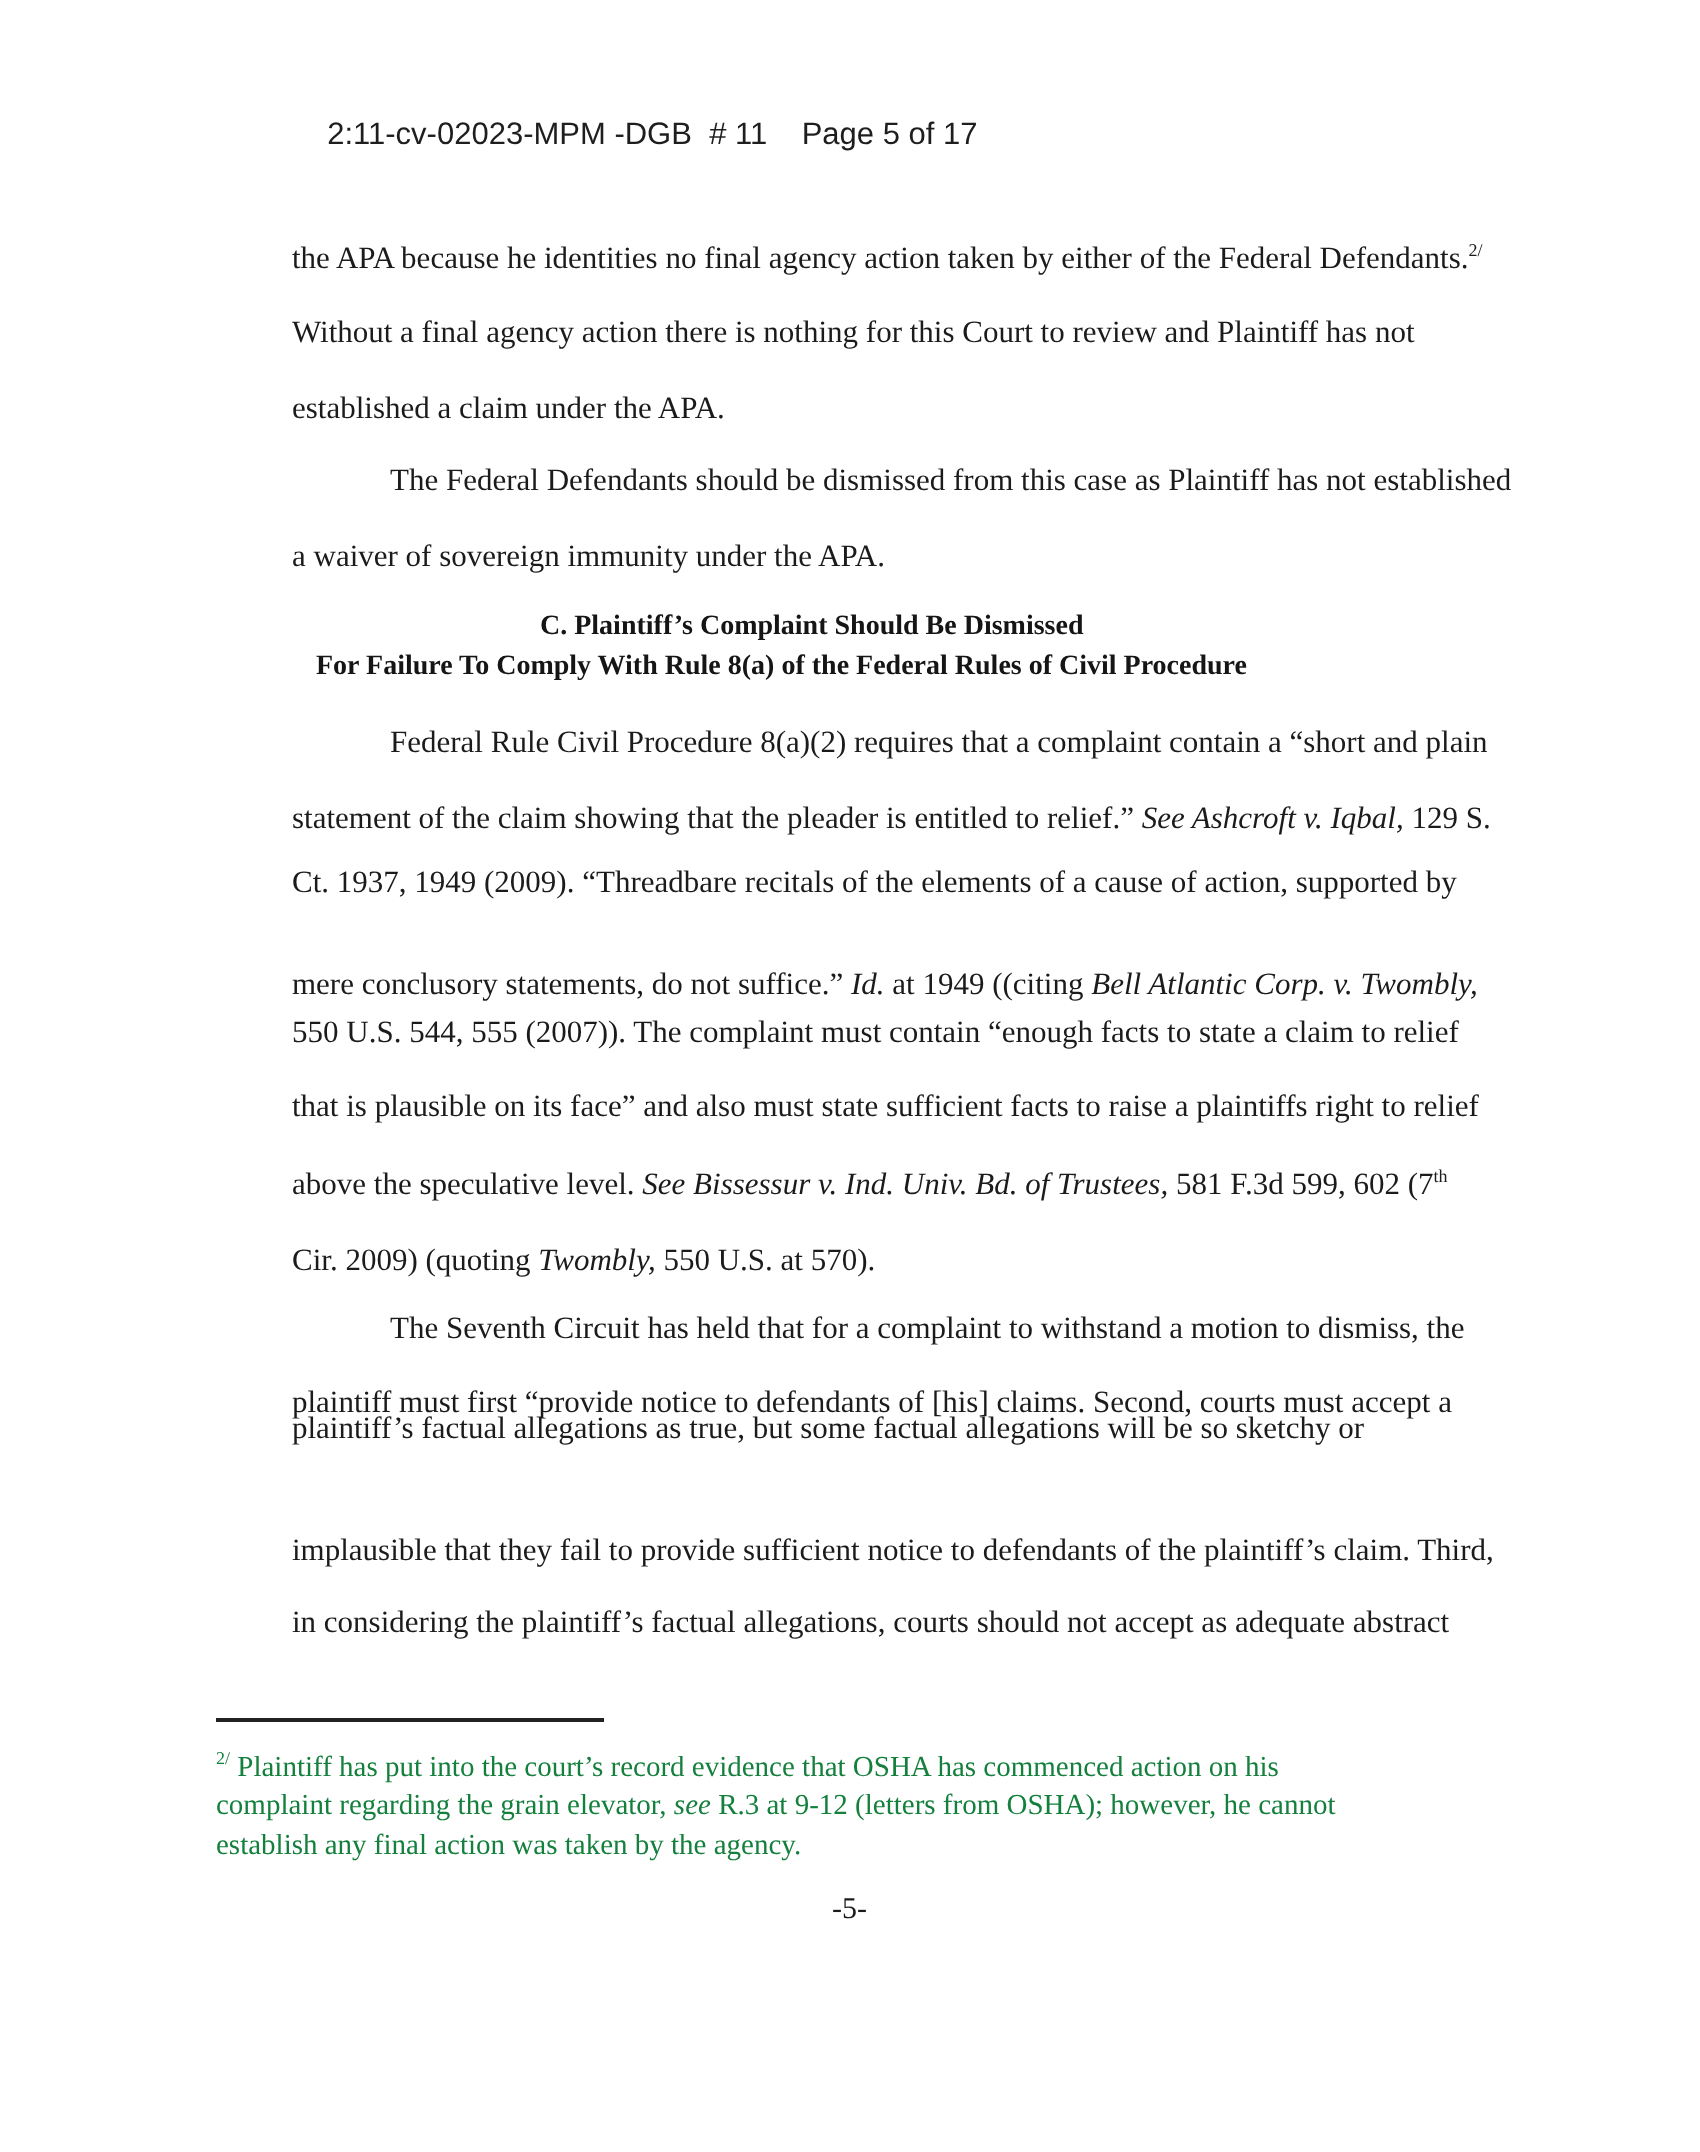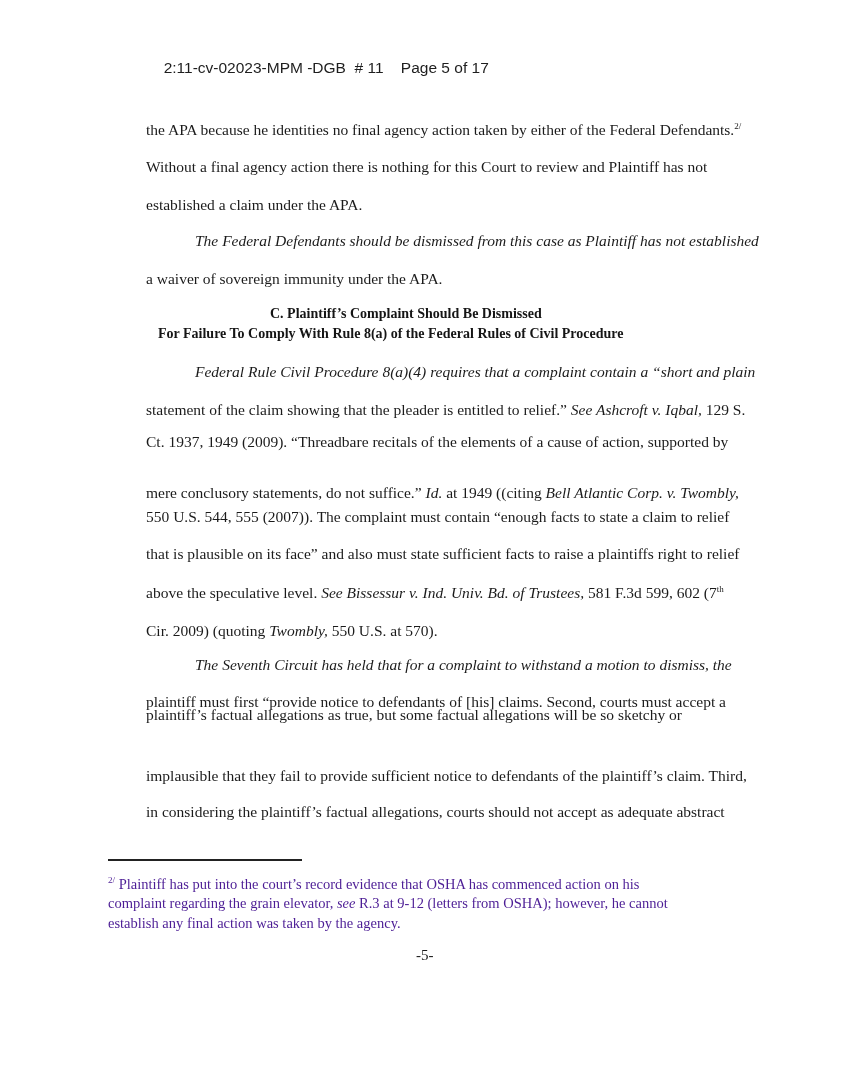--- a/index.html
+++ b/index.html
@@ -10,32 +10,32 @@
   }
   .header {
     position: absolute; top: 41px; left: 155px;
     font-family: Liberation Sans, sans-serif; font-size: 15.5px; color: #1e1e1e;
     white-space: pre;
   }
   .header span { display: inline-block; }
   .line {
     position: absolute; left: 108px; font-size: 15.5px; white-space: nowrap; color: #1b1b1b; margin-left: 38px;
   }
-  .indent { left: 157px; font-style: italic; }
+  .indent { left: 157px; }
   .heading {
     position: absolute; font-weight: bold; font-size: 14px; white-space: nowrap; color: #151515;
   }
   sup { font-size: 9px; vertical-align: super; line-height: 0; }
   i { font-style: italic; }
   .footrule {
     position: absolute; left: 108px; top: 859px; width: 194px; height: 0;
     border-top: 2px solid #222;
   }
   .fn {
-    position: absolute; left: 108px; font-size: 14.5px; white-space: nowrap; color: #4c1d95;
+    position: absolute; left: 108px; font-size: 14.5px; white-space: nowrap; color: #15803d;
   }
   .pagenum {
     position: absolute; top: 947px; left: 416px; font-size: 15px; color: #1b1b1b;
   }
 </style>
 </head>
 <body>
 
 <div class="header">
   <span>2:11-cv-02023-MPM -DGB</span>&nbsp;&nbsp;<span># 11</span>&nbsp;&nbsp;&nbsp;&nbsp;<span>Page 5 of 17</span>
@@ -44,21 +44,21 @@
 <div class="line" style="top:121px"><span>the APA because he identities no final agency action taken by either of the Federal Defendants.</span><sup>2/</sup></div>
 <div class="line" style="top:158px">Without a final agency action there is nothing for this Court to review and Plaintiff has not</div>
 <div class="line" style="top:196px">established a claim under the APA.</div>
 
 <div class="line indent" style="top:232px">The Federal Defendants should be dismissed from this case as Plaintiff has not established</div>
 <div class="line" style="top:270px">a waiver of sovereign immunity under the APA.</div>
 
 <div class="heading" style="top:306px; left:270px">C.  Plaintiff’s Complaint Should Be Dismissed</div>
 <div class="heading" style="top:326px; left:158px">For Failure To Comply With Rule 8(a) of the Federal Rules of Civil Procedure</div>
 
-<div class="line indent" style="top:363px">Federal Rule Civil Procedure 8(a)(4) requires that a complaint contain a “short and plain</div>
+<div class="line indent" style="top:363px">Federal Rule Civil Procedure 8(a)(2) requires that a complaint contain a “short and plain</div>
 <div class="line" style="top:401px"><span>statement of the claim showing that the pleader is entitled to relief.”  </span><i>See Ashcroft v. Iqbal,</i><span> 129 S.</span></div>
 <div class="line" style="top:433px">Ct. 1937, 1949 (2009).  “Threadbare recitals of the elements of a cause of action, supported by</div>
 <div class="line" style="top:484px"><span>mere conclusory statements, do not suffice.”  </span><i>Id.</i><span> at 1949 ((citing </span><i>Bell Atlantic Corp. v. Twombly,</i></div>
 <div class="line" style="top:508px">550 U.S. 544, 555 (2007)).  The complaint must contain “enough facts to state a claim to relief</div>
 <div class="line" style="top:545px">that is plausible on its face” and also must state sufficient facts to raise a plaintiffs right to relief</div>
 <div class="line" style="top:584px"><span>above the speculative level.  </span><i>See Bissessur v. Ind. Univ. Bd. of Trustees,</i><span> 581 F.3d 599, 602 (7</span><sup>th</sup></div>
 <div class="line" style="top:622px"><span>Cir. 2009) (quoting </span><i>Twombly,</i><span> 550 U.S. at 570).</span></div>
 
 <div class="line indent" style="top:656px">The Seventh Circuit has held that for a complaint to withstand a motion to dismiss, the</div>
 <div class="line" style="top:693px">plaintiff must first “provide notice to defendants of [his] claims. Second, courts must accept a</div>

